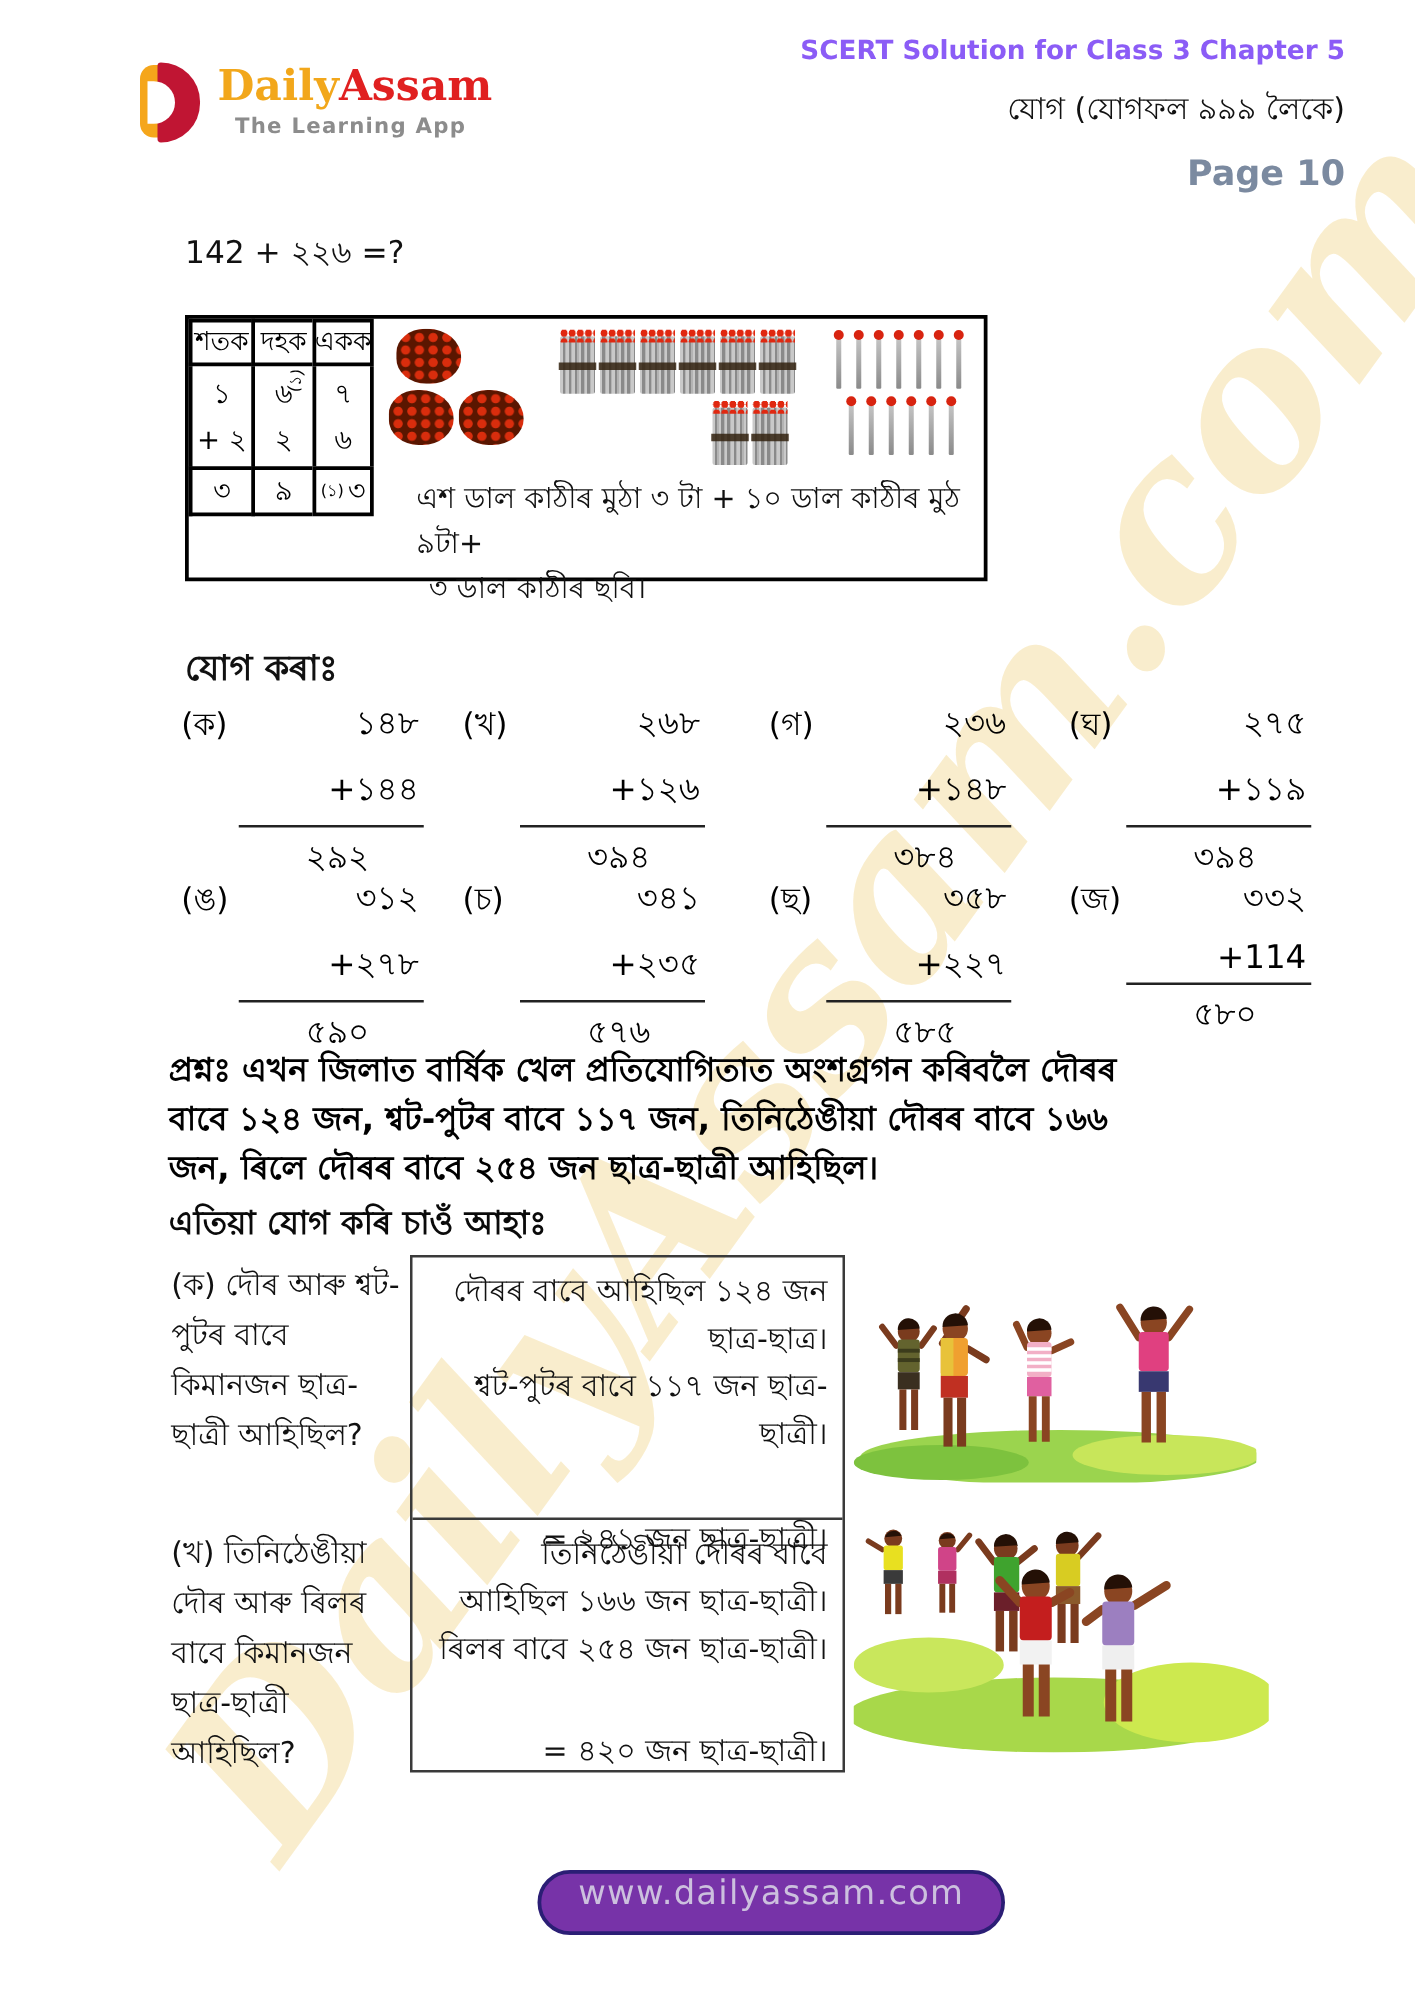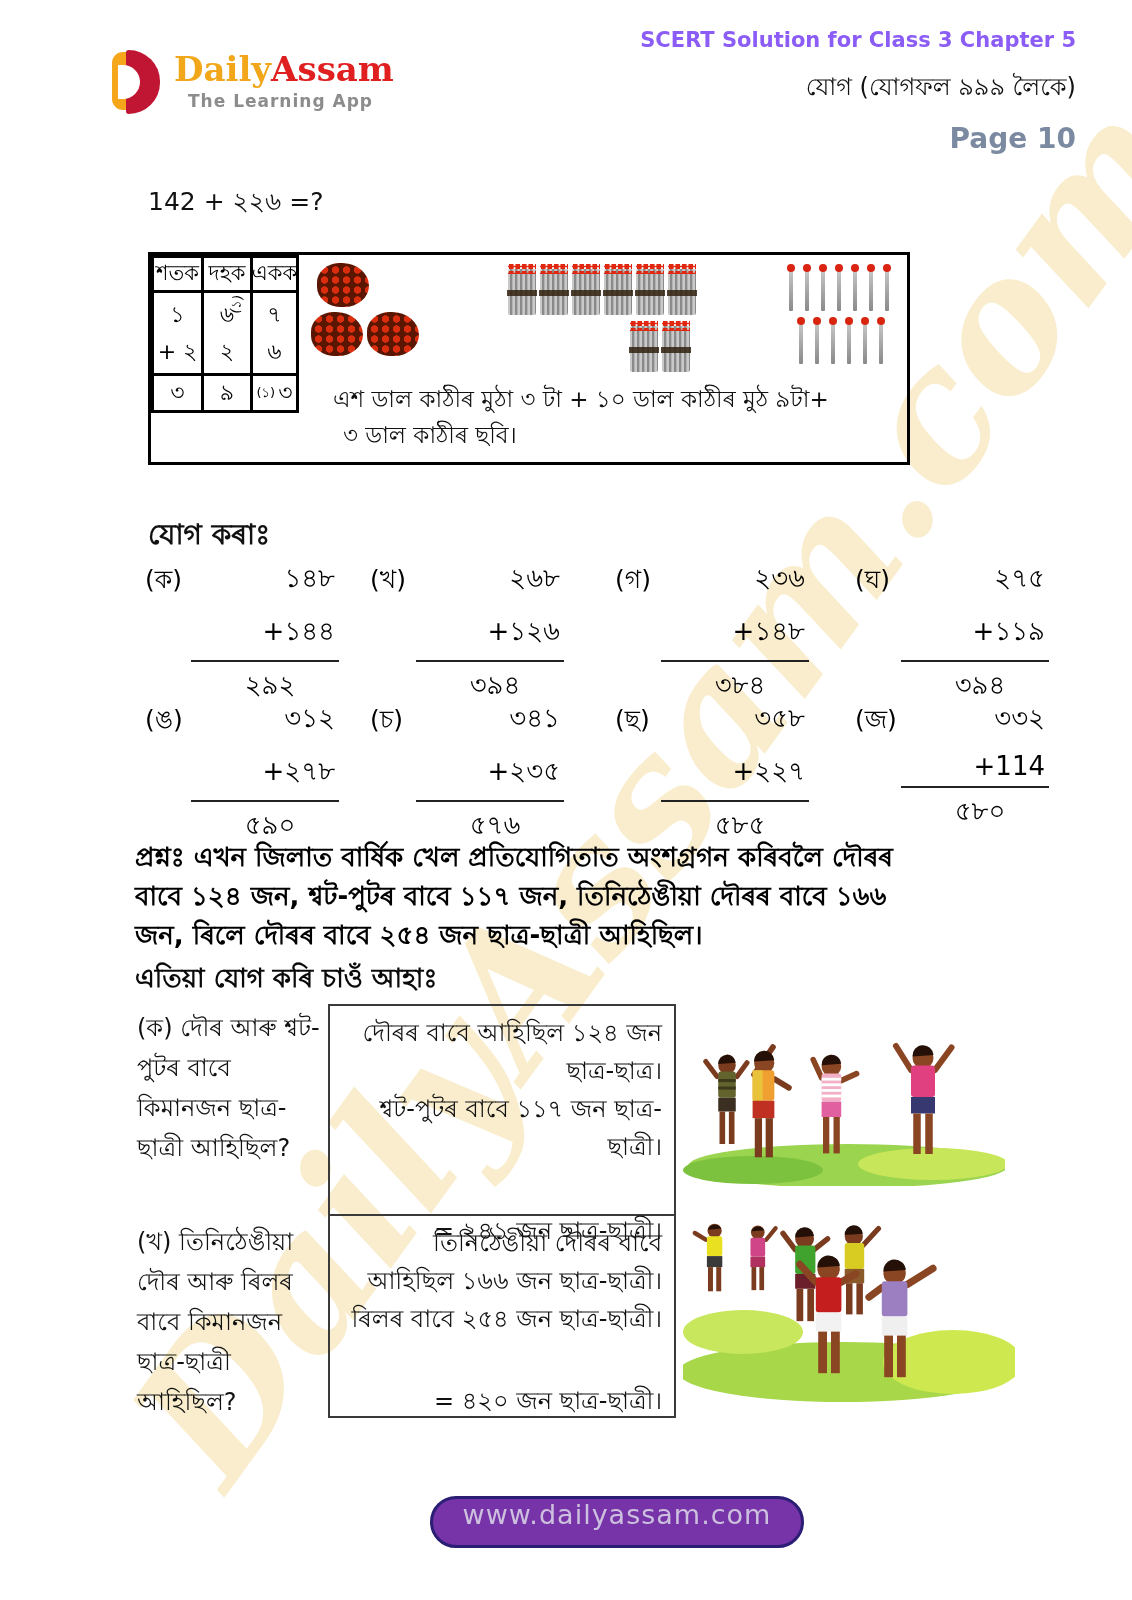--- a/index.html
+++ b/index.html
@@ -24,21 +24,21 @@
   .logo-tag { font-size:17px; font-weight:bold; color:#8C8C8C; letter-spacing:1px; margin-top:3px; padding-left:14px; }
   .hdr-right { right:56px; top:28px; text-align:right; }
   .hdr-line1 { font-size:21px; font-weight:600; color:#8b5cf6; }
   .hdr-line2 { font-size:24px; color:#111; margin-top:16px; }
   .hdr-page { font-size:28px; font-weight:bold; color:#7B8AA0; margin-top:14px; }
 
   
   .equation { left:148px; top:182px; font-size:25px; color:#111; }
 
   
-  .pv-table { left:148px; top:252px; width:762px; height:213px; border:3px solid #000; }
+  .pv-table { left:148px; top:252px; width:642px; height:213px; border:3px solid #000; }
   .pv-grid { position:absolute; left:0; top:0; display:grid; grid-template-columns:50px 49px 49px; }
   .pv-cell { border-left:3px solid #000; border-top:3px solid #000; display:flex; align-items:center; justify-content:center;
     font-size:21px; position:relative; background:transparent; }
   .pv-cell.col3 { border-right:3px solid #000; }
   .pv-head { height:38px; border-bottom:3px solid #000; }
   .pv-add { height:80px; flex-direction:column; justify-content:space-around; padding:4px 0; border-top:none; font-size:22px; }
   .pv-res { height:40px; border-top:3px solid #000; border-bottom:3px solid #000; font-size:22px; }
   .carry-rot { position:absolute; top:1px; left:24px; font-size:13px; transform:rotate(-78deg); }
   .carry-sup { font-size:13px; vertical-align:super; margin-right:3px; }
   .pv-picture { position:absolute; left:160px; top:8px; right:8px; height:118px; display:flex; justify-content:space-between; padding:0 6px; }

